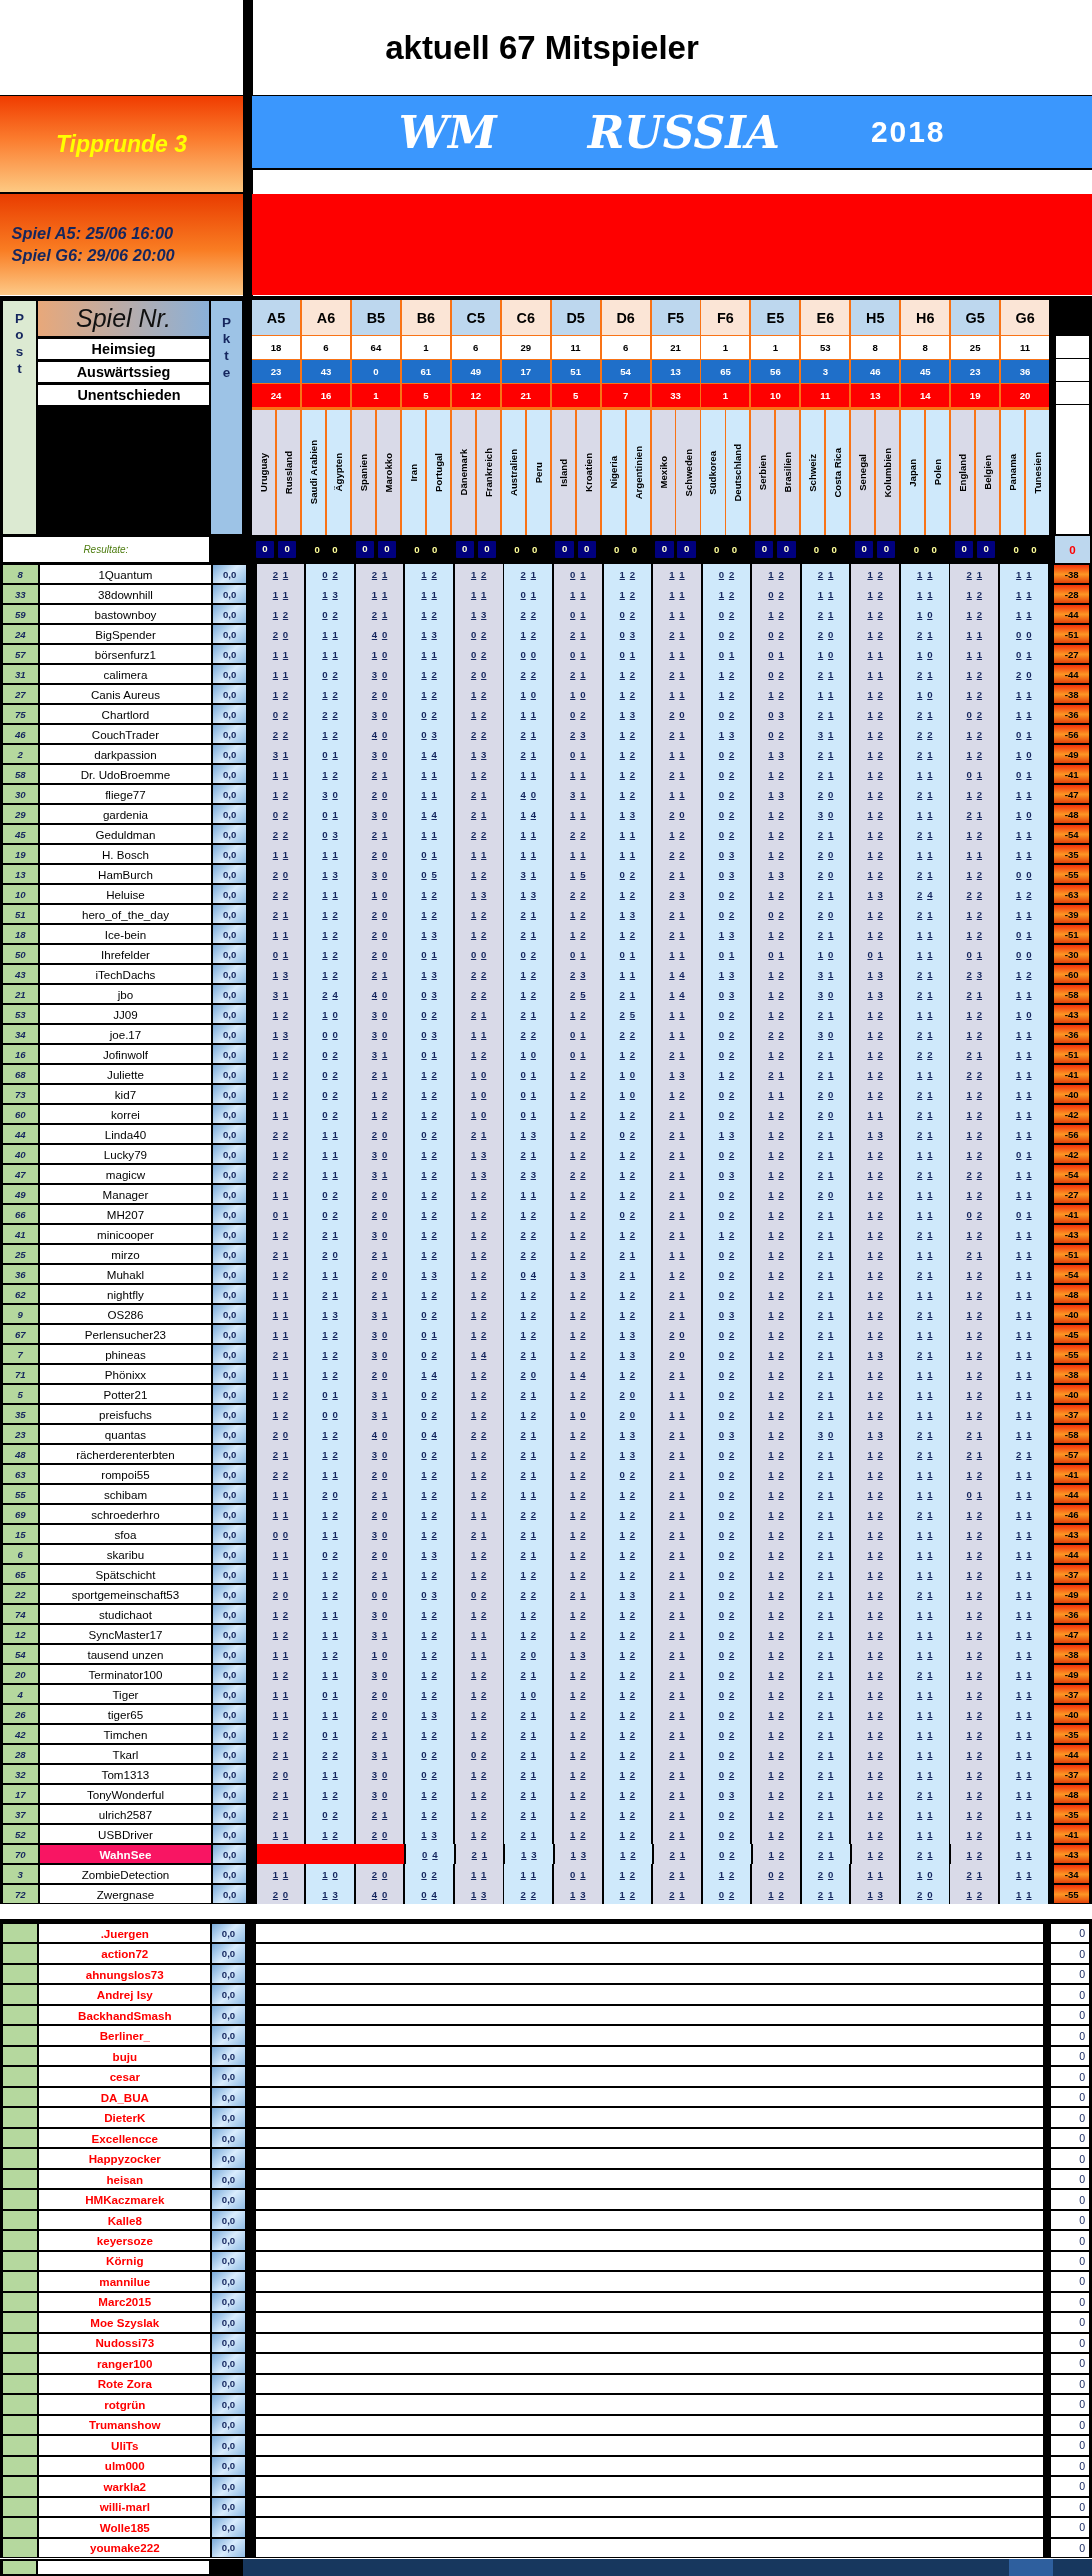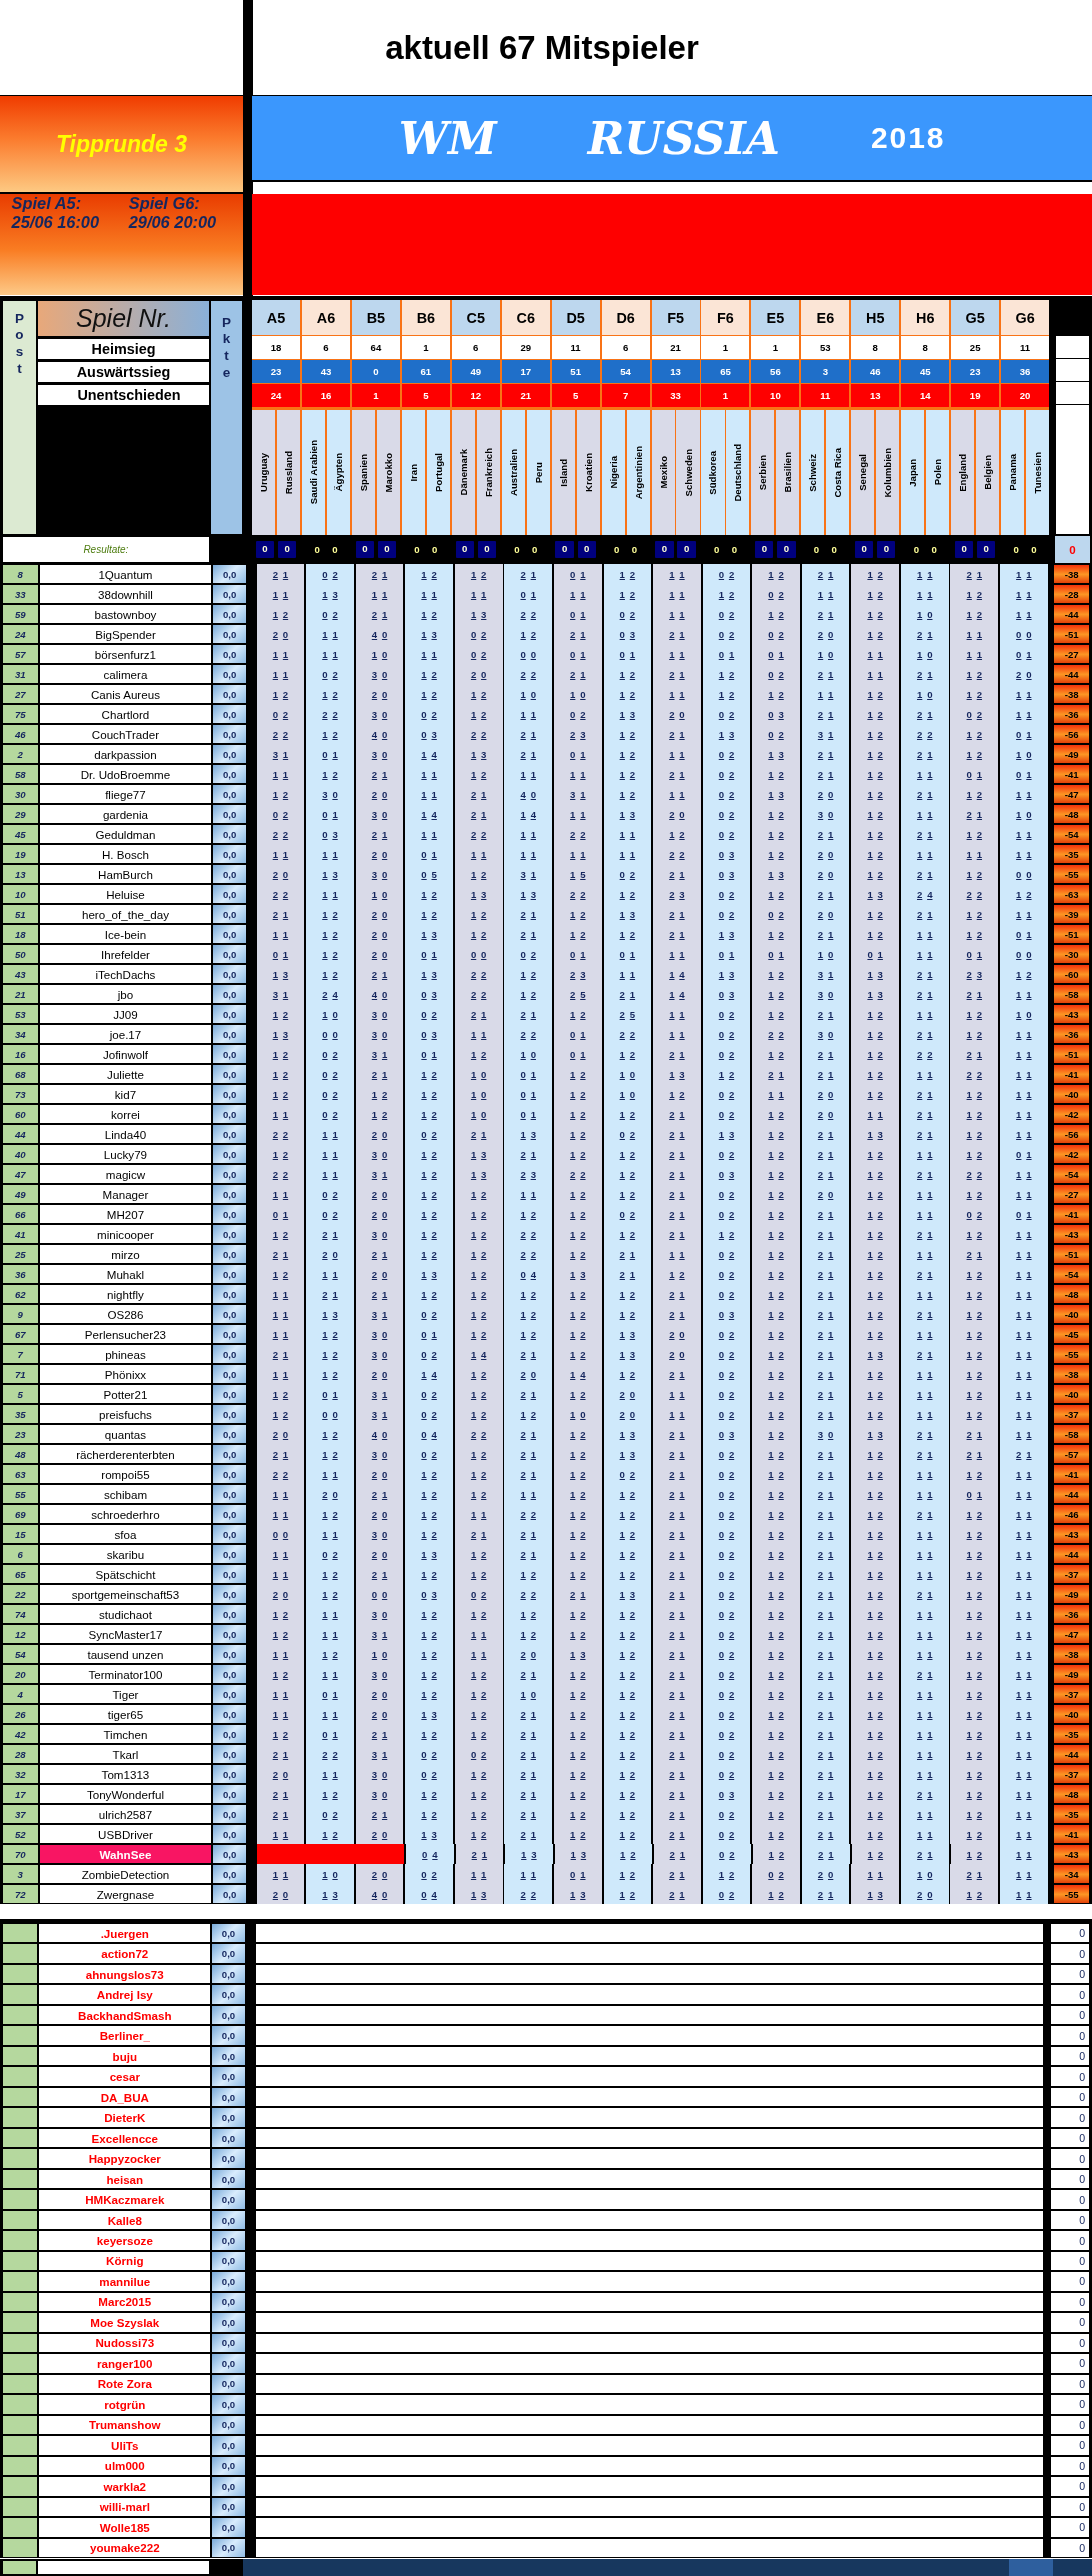--- a/index.html
+++ b/index.html
@@ -3,24 +3,24 @@
 <meta charset="utf-8">
 <style>
   html,body{margin:0;padding:0;background:#888;}
   #page{position:relative;width:1093px;height:2576px;background:#fff;font-family:"Liberation Sans",sans-serif;margin:0 auto;overflow:hidden;}
   .abs{position:absolute;box-sizing:border-box;}
   
   .tl-box{left:0;top:0;width:243px;height:96px;background:#fff;border-bottom:1.9px solid #000;}
   .title{left:252px;top:0;width:840px;height:96px;display:flex;align-items:center;justify-content:center;padding-right:260px;font-size:33px;font-weight:bold;color:#000;border-bottom:1.9px solid #000;}
   .vdiv{left:243px;top:0;width:9.6px;height:296px;background:#000;}
   .tipp{left:0;top:96px;width:243px;height:98px;background:linear-gradient(180deg,#f03c00 0%,#fb7c2e 45%,#fdc982 100%);display:flex;align-items:center;justify-content:center;font-size:23px;font-weight:bold;font-style:italic;color:#ffff00;border-bottom:2.9px solid #000;}
-  .blueband{left:252px;top:96px;width:840px;height:86px;background:#3b97fd;display:flex;align-items:center;justify-content:center;gap:91px;border-bottom:2.9px solid #000;}
+  .blueband{left:252px;top:96px;width:840px;height:74px;background:#3b97fd;display:flex;align-items:center;justify-content:center;gap:91px;border-bottom:2.9px solid #000;}
   .script{font-family:"DejaVu Serif",serif;font-style:italic;font-weight:bold;font-size:44px;color:#fff;}
   .year{font-size:30px;font-weight:bold;color:#fff;letter-spacing:1.9px;}
-  .spielbox{left:0;top:194px;width:243px;height:101px;background:linear-gradient(180deg,#e93c00 0%,#f97c22 55%,#fdc987 100%);display:flex;justify-content:center;padding-left:11.6px;gap:3.9px;font-size:16.4px;font-weight:bold;font-style:italic;color:#15265e;}
+  .spielbox{left:0;top:194px;width:243px;height:101px;background:linear-gradient(180deg,#e93c00 0%,#f97c22 55%,#fdc987 100%);display:flex;flex-direction:column;justify-content:center;padding-left:11.6px;gap:3.9px;font-size:16.4px;font-weight:bold;font-style:italic;color:#15265e;}
   .redband{left:252px;top:194px;width:840px;height:101px;background:#fe0000;}
   .hgap{left:0;top:296px;width:1093px;height:4.8px;background:#000;}
   
   #mid{left:0;top:300px;width:1093px;height:235px;background:#000;}
   .postcol{left:1.9px;top:0;width:35px;height:235px;background:#dcead2;display:flex;flex-direction:column;align-items:center;padding-top:9.6px;font-size:13.5px;font-weight:bold;color:#15265e;line-height:1.25;border:1px solid #000;}
   .pktecol{left:210px;top:0;width:33px;height:235px;background:#9dc3e6;display:flex;flex-direction:column;align-items:center;padding-top:13.5px;font-size:13.5px;font-weight:bold;color:#15265e;line-height:1.25;border:1px solid #000;}
   .spielnr{left:37px;top:0;width:173px;height:37px;background:linear-gradient(90deg,#e8a87a,#8ab0d8);display:flex;align-items:center;justify-content:center;font-size:25px;font-style:italic;color:#111;border:1px solid #000;}
   .lblrow{left:37px;width:173px;height:22px;background:#fff;display:flex;align-items:center;justify-content:center;font-size:14.4px;font-weight:bold;color:#000;border:1px solid #000;}
   .gruppen{left:37px;top:106px;width:173px;height:121px;background:linear-gradient(180deg,#f04018 0%,#b56e7e 50%,#7292c4 100%);display:flex;flex-direction:column;align-items:center;justify-content:center;font-size:20px;font-weight:bold;color:#cfb0b8;line-height:1.5;}
   #match-cols{left:252px;top:0;width:797px;height:235px;display:flex;gap:1.9px;background:#f97316;}

